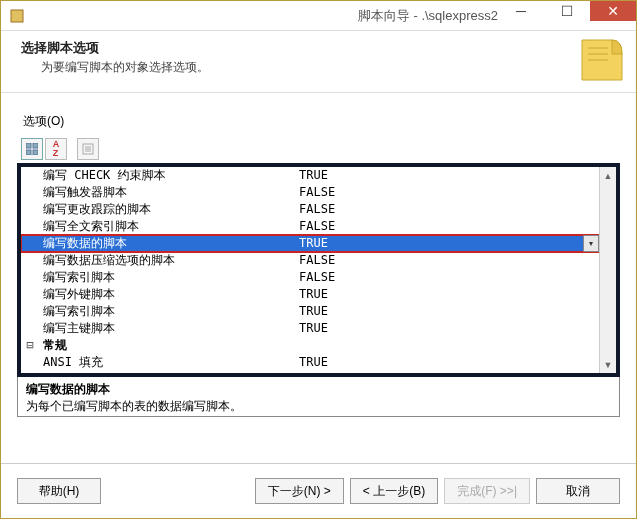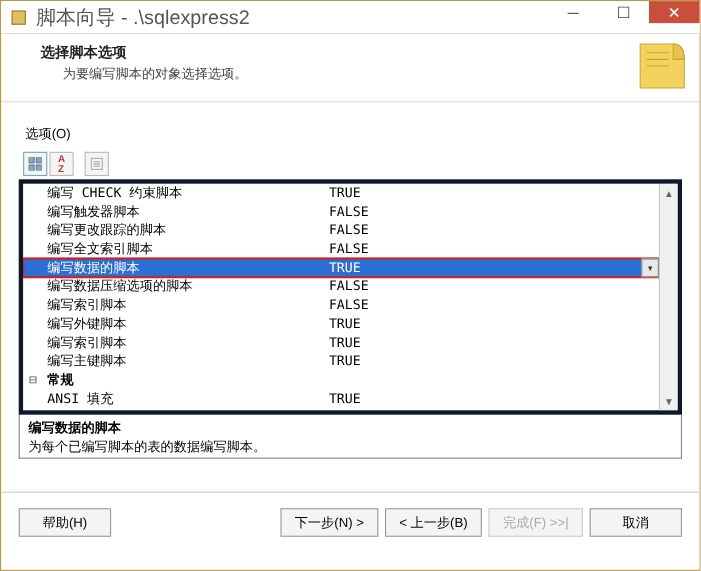--- a/index.html
+++ b/index.html
@@ -27,43 +27,43 @@
   }
   .title-icon {
     width: 16px;
     height: 16px;
     margin-left: 8px;
     margin-right: 8px;
     display: inline-block;
   }
   .title-text {
     flex: 1;
-    text-align: left;
+    text-align: right;
     color: #555;
-    font-size: 18px;
+    font-size: 13px;
   }
   .win-btns { display: flex; height: 100%; }
   .win-btn {
     width: 46px;
     height: 20px;
     display: flex;
     align-items: center;
     justify-content: center;
     font-size: 14px;
     color: #444;
     cursor: pointer;
   }
   .win-btn.close {
     background: #c94f3c;
     color: #fff;
     width: 46px;
     height: 20px;
   }
   .header-area {
-    padding: 8px 20px 10px 36px;
+    padding: 8px 20px 10px 20px;
     position: relative;
     border-bottom: 1px solid #ddd;
     height: 62px;
     font-family: Liberation Mono, monospace;
   }
   .header-title { font-weight: bold; font-size: 13px; color: #222; }
   .header-sub { margin-left: 20px; color: #444; margin-top: 2px; }
   .header-icon {
     position: absolute;
     right: 10px;
@@ -137,21 +137,21 @@
   .category-row .label { font-weight: bold; }
   .desc-box {
     border: 1px solid #888;
     border-top: none;
     padding: 4px 8px 8px 8px;
     height: 40px;
   }
   .desc-title { font-weight: bold; }
   .button-row {
     position: absolute;
-    bottom: 16px;
+    bottom: 0;
     left: 0; right: 0;
     padding: 14px 16px;
     border-top: 1px solid #ccc;
     display: flex;
     align-items: center;
     gap: 6px;
   }
   .btn {
     height: 26px;
     border: 1px solid #999;

